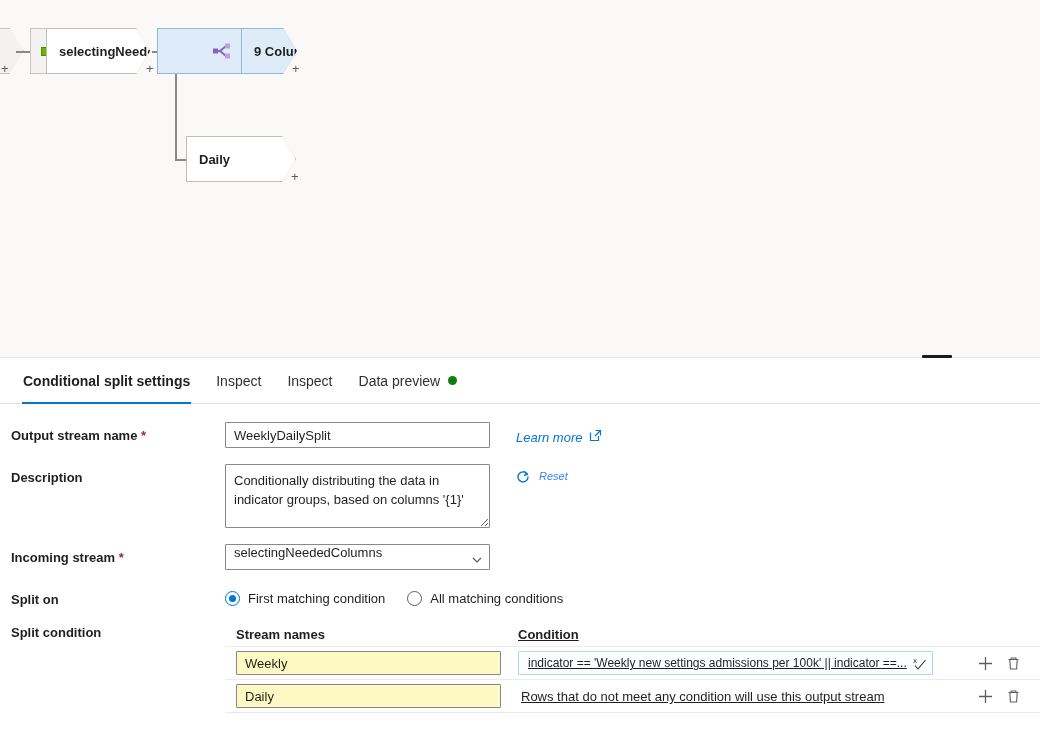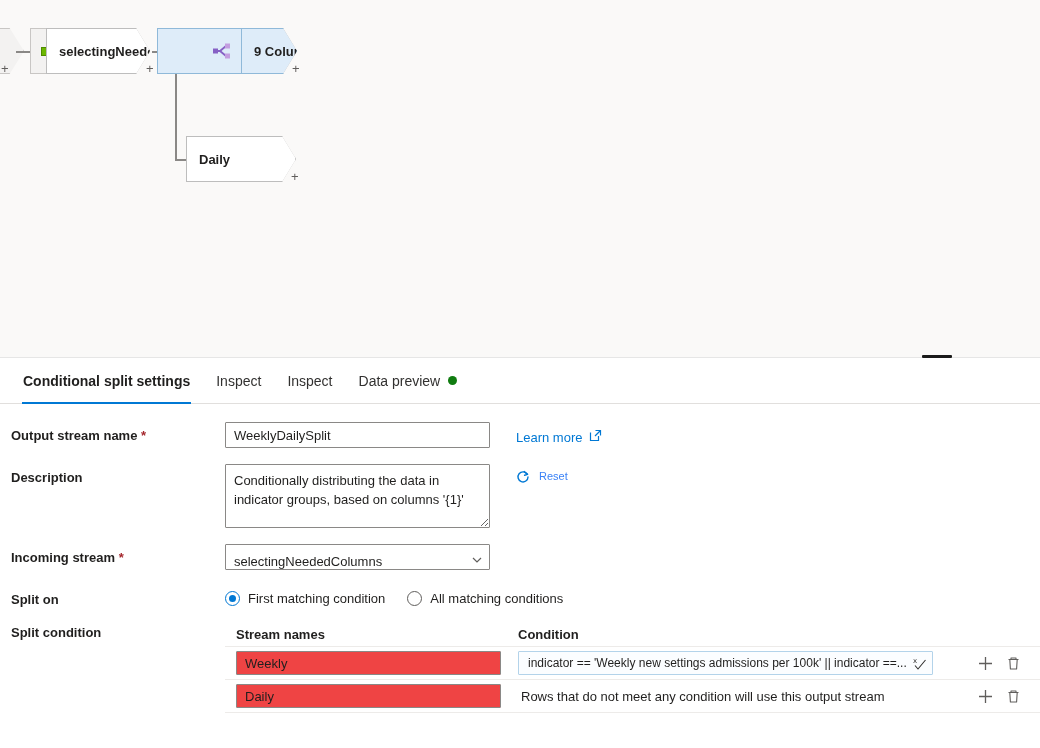--- a/index.html
+++ b/index.html
@@ -172,36 +172,37 @@
     width: 265px;
     height: 26px;
     padding: 0 26px 0 8px;
     font-size: 13px;
     font-family: "Liberation Sans", sans-serif;
     color: #201f1e;
     border: 1px solid #8a8886;
     background: #fff;
     border-radius: 1px;
     display: flex;
-    align-items: flex-end;
+    align-items: flex-start;
     cursor: pointer;
   }
   .chev {
     position: absolute;
     right: 8px; top: 7px;
     width: 10px; height: 10px;
     pointer-events: none;
   }
 
   .side {
     margin-left: 26px;
     padding-top: 6px;
     display: flex;
     align-items: center;
     gap: 7px;
+    font-style: italic;
   }
   .link {
     color: #0078d4;
     font-size: 13px;
     text-decoration: none;
     cursor: pointer;
   }
   .reset-btn {
     display: flex;
     gap: 9px;
@@ -236,39 +237,39 @@
   .sc-table { flex: 1; }
   .sc-head {
     display: flex;
     align-items: center;
     height: 24px;
     font-size: 13px;
     font-weight: bold;
     border-bottom: 1px solid #edebe9;
   }
   .col-stream { width: 290px; padding-left: 11px; }
-  .col-cond { flex: 1; padding-left: 3px; }
+  .col-cond { flex: 1; padding-left: 3px; text-decoration: underline; }
   .col-act { width: 70px; }
 
   .sc-line {
     display: flex;
     align-items: center;
     height: 33px;
     border-bottom: 1px solid #edebe9;
   }
   .sc-line .col-stream { padding-left: 11px; }
   .stream-input {
     width: 265px;
     height: 24px;
     padding: 0 8px;
     font-size: 13px;
     font-family: "Liberation Sans", sans-serif;
     border: 1px solid #8a8886;
     border-radius: 1px;
-    background: #ef4444;
+    background: #fef9c3;
     outline: none;
     color: #201f1e;
   }
   .cond-box {
     position: relative;
     width: 415px;
     height: 24px;
     border: 1px solid #b3d3ea;
     background: #fbfdff;
     border-radius: 1px;

